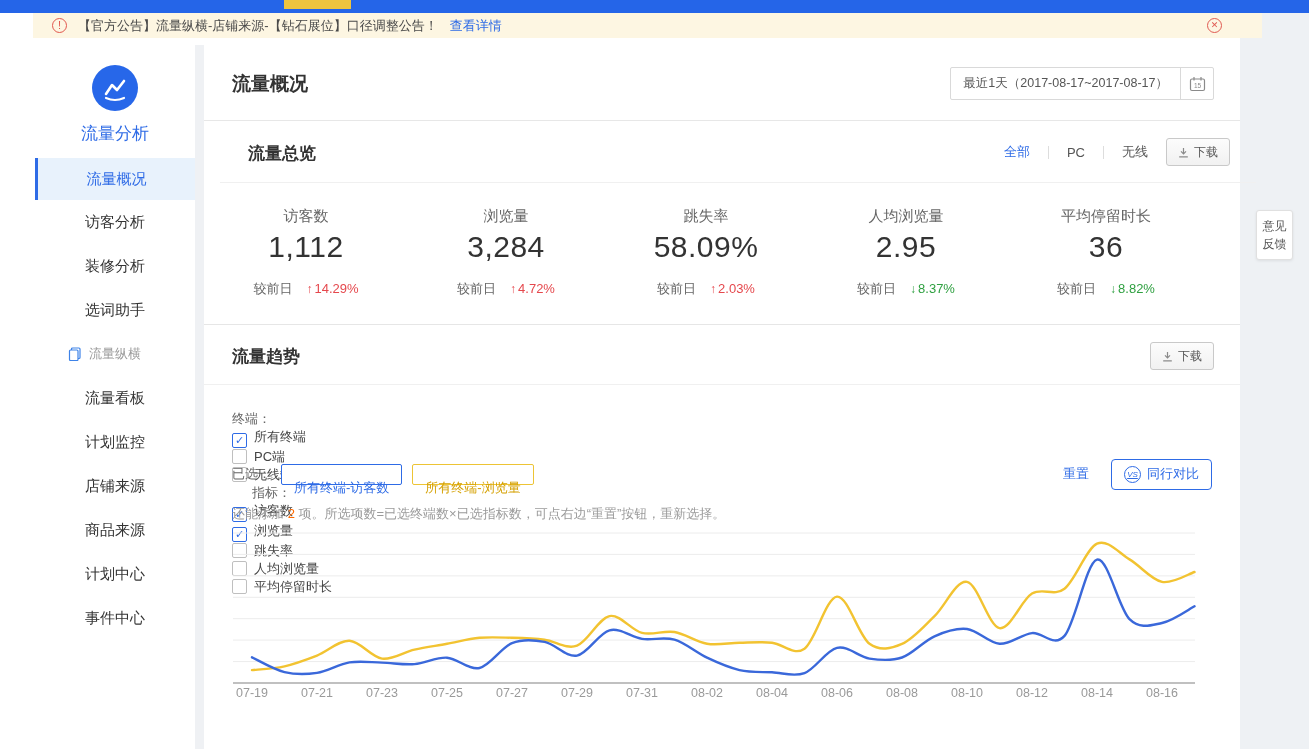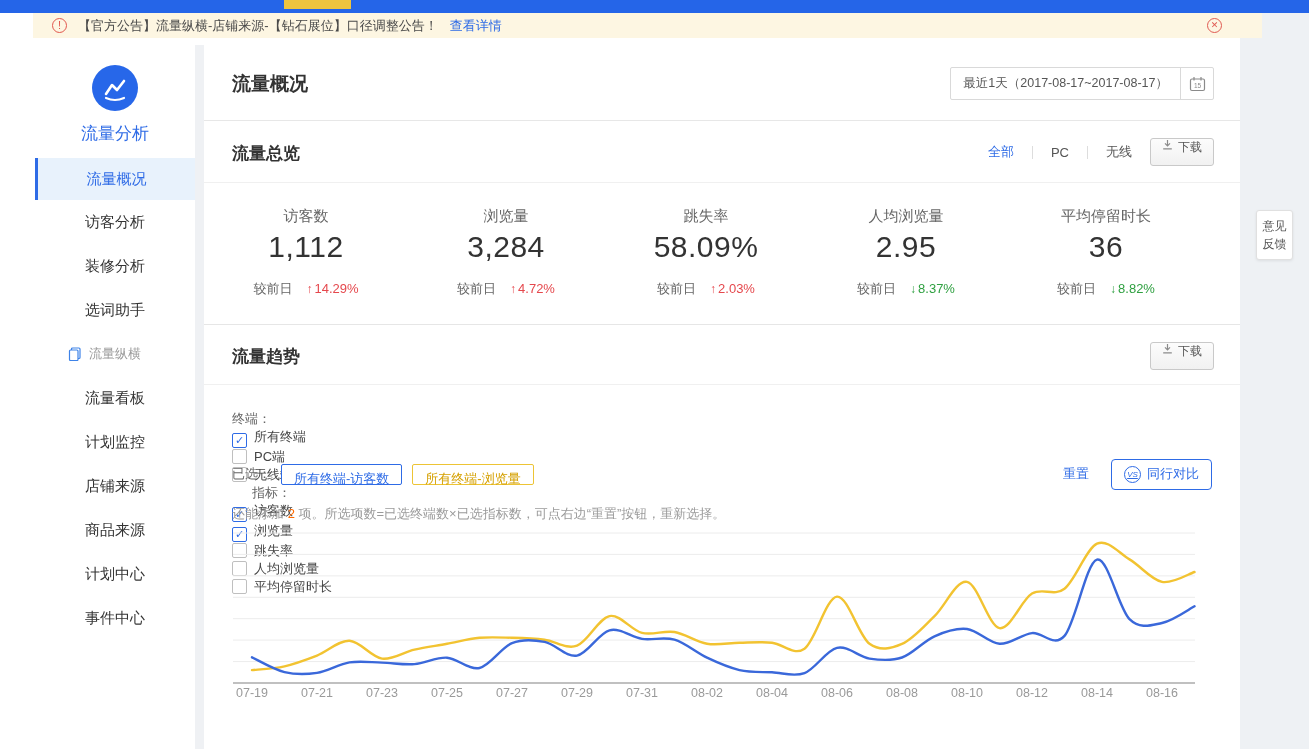--- a/index.html
+++ b/index.html
@@ -37,27 +37,27 @@
   
   .main { position:absolute; left:204px; top:45px; width:1036px; height:704px; background:#fff; }
 
   .page-header { position:absolute; left:0; top:0; width:1036px; height:76px; border-bottom:1px solid #e7e7e7; }
   .page-title { position:absolute; left:28px; top:26px; font-size:19px; font-weight:bold; color:#333; }
   .datepicker { position:absolute; right:26px; top:22px; height:33px; border:1px solid #d9d9d9; border-radius:2px; display:flex; align-items:stretch; cursor:pointer; background:#fff; }
   .dp-text { padding:0 12px; font-size:12.5px; color:#555; line-height:31px; }
   .dp-icon { width:33px; border-left:1px solid #d9d9d9; display:flex; align-items:center; justify-content:center; }
 
   .section-ov { position:absolute; left:0; top:76px; width:1036px; height:204px; border-bottom:1px solid #e6e6e6; }
-  .sec-head { position:absolute; left:0; top:0; width:100%; height:62px; border-bottom:1px solid #f0f0f0; }
+  .sec-head { position:absolute; left:16px; top:0; width:100%; height:62px; border-bottom:1px solid #f0f0f0; }
   .sec-title { position:absolute; left:28px; top:21px; font-size:17px; font-weight:bold; color:#333; }
   .ov-right { position:absolute; right:26px; top:0; height:62px; display:flex; align-items:center; }
   .filt { font-size:13px; color:#555; cursor:pointer; padding:0 2px; }
   .filt.sel { color:#2e6be6; }
   .filt-sep { width:1px; height:13px; background:#ddd; margin:0 16px; }
-  .dl-btn { margin-left:16px; height:28px; padding:0 11px; border:1px solid #c9c9c9; border-radius:3px; background:linear-gradient(#fcfcfc,#f1f1f1); font-size:12px; color:#555; display:inline-flex; align-items:flex-start; gap:5px; cursor:pointer; }
+  .dl-btn { margin-left:16px; height:28px; padding:0 11px; border:1px solid #c9c9c9; border-radius:3px; background:linear-gradient(#fcfcfc,#f1f1f1); font-size:12px; color:#555; display:inline-flex; align-items:center; gap:5px; cursor:pointer; }
 
   .metrics { position:absolute; left:2px; top:86px; width:1000px; display:flex; }
   .metric { width:200px; text-align:center; }
   .m-label { font-size:15px; color:#666; }
   .m-value { font-size:30px; color:#333; margin-top:4px; letter-spacing:.5px; }
   .m-cmp { margin-top:16px; font-size:13px; color:#666; }
   .chg { margin-left:14px; }
   .chg.up { color:#e5484d; }
   .chg.down { color:#2fa041; }
   .chg .arrow { margin-right:2px; font-size:12px; }
@@ -68,21 +68,21 @@
   .tr-head .dl-btn { position:absolute; right:26px; top:17px; }
 
   .controls { position:absolute; left:28px; top:85px; width:980px; display:flex; align-items:flex-start; font-size:13px; color:#666;flex-direction:column; }
   .cb { width:15px; height:15px; border:1px solid #bfbfbf; border-radius:2px; background:#fff; display:inline-block; text-align:center; line-height:13px; font-size:11px; color:transparent; cursor:pointer; vertical-align:-3px; }
   .cb.checked { border-color:#2e6be6; color:#2e6be6; }
   .cb-item { margin-right:26px; cursor:pointer; white-space:nowrap; color:#444; }
   .cb-item .cb { margin-right:7px; }
   .grp-metric { margin-left:20px; }
 
   .sel-row { position:absolute; left:28px; top:133px; width:980px; height:32px; display:flex; align-items:center; font-size:13px; color:#666; }
-  .tag { height:21px; line-height:28px; padding:0 12px; border-radius:2px; background:#fff; margin-left:10px; cursor:pointer; font-size:13px; }
+  .tag { height:21px; line-height:28px; padding:9px 12px; border-radius:2px; background:#fff; margin-left:10px; cursor:pointer; font-size:13px; }
   .tag-blue { border:1px solid #2e6be6; color:#2e6be6; }
   .tag-yellow { border:1px solid #edc435; color:#d5a000; }
   .sel-right { position:absolute; right:0; top:0; height:32px; display:flex; align-items:center; }
   .reset-link { color:#2e6be6; cursor:pointer; margin-right:22px; font-size:13px; }
   .vs-btn { height:31px; padding:0 12px; border:1px solid #2e6be6; border-radius:4px; background:#fff; color:#2e6be6; font-size:13px; display:inline-flex; align-items:center; gap:6px; cursor:pointer; }
   .vs-circ { width:17px; height:17px; border:1px solid #2e6be6; border-radius:50%; font-size:8px; line-height:15px; text-align:center; font-style:italic;text-decoration:underline; }
 
   .note { position:absolute; left:28px; top:180px; font-size:13px; color:#9a9a9a; }
   .note em { font-style:normal; color:#ff6a00; }
 

